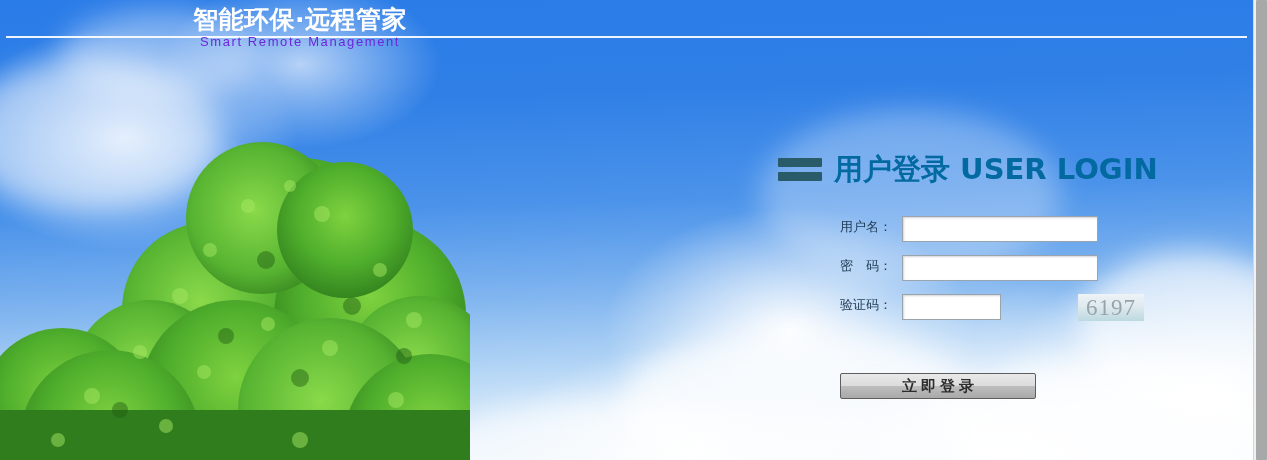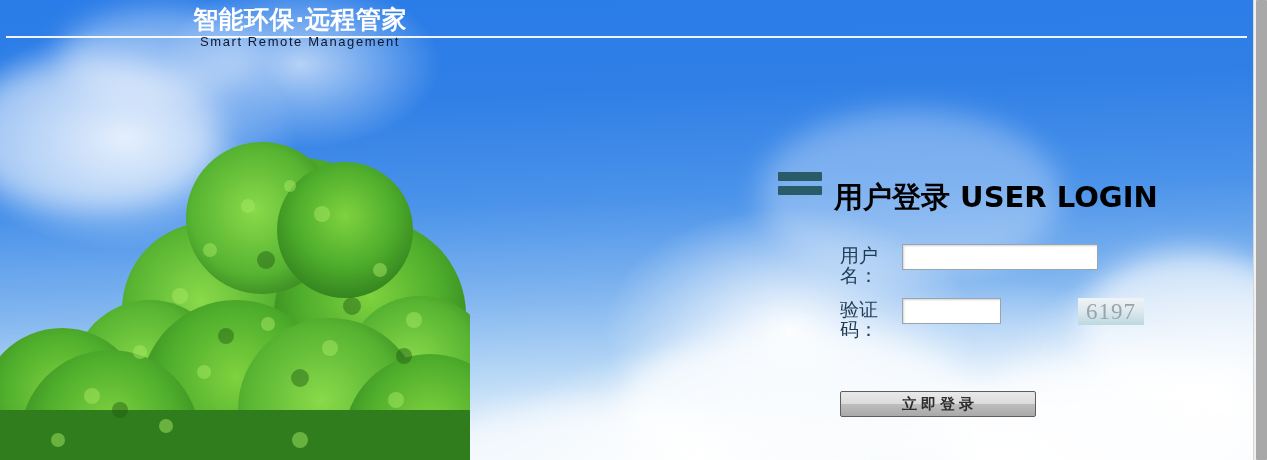--- a/index.html
+++ b/index.html
@@ -84,21 +84,21 @@
     color: #ffffff;
     line-height: 28px;
     letter-spacing: 0.5px;
     white-space: nowrap;
   }
   .brand-en {
     display: block;
     font-family: "Liberation Sans", sans-serif;
     font-size: 13px;
     font-weight: normal;
-    color: #0f172a;
+    color: #6d28d9;
     line-height: 16px;
     letter-spacing: 1.6px;
     white-space: nowrap;
   }
   .rule-gap {
     position: absolute;
     top: 34px;
     left: 180px;
     width: 240px;
     height: 6px;
@@ -129,39 +129,38 @@
   .title-bars span {
     display: block;
     height: 9px;
     background: #2a5b68;
     border-radius: 1px;
   }
   .login-title-text {
     font-family: "DejaVu Sans", "Liberation Sans", sans-serif;
     font-size: 29px;
     font-weight: bold;
-    color: #000000;
+    color: #0369a1;
     line-height: 34px;
     white-space: nowrap;
-    margin-top: 28px;
   }
 
   .form {
     padding-left: 62px;
   }
   .form-row {
     display: flex;
     align-items: flex-start;
     margin-bottom: 13px;
   }
   .form-label {
     width: 62px;
     flex: 0 0 62px;
     font-family: "DejaVu Sans", "Liberation Sans", sans-serif;
-    font-size: 19px;
+    font-size: 13px;
     color: #1d3b55;
     line-height: 20px;
     padding-top: 1px;
     word-break: break-all;
   }
 
   .input {
     height: 26px;
     background: #ffffff;
     border: 1px solid #9aa4ad;
@@ -322,20 +321,24 @@
       <span class="login-title-text">用户登录 USER LOGIN</span>
     </div>
 
     <div class="form">
 
       <div class="form-row">
         <label class="form-label">用户名：</label>
         <input class="input wide" type="text" value="" style="">
       </div>
 
+      <div class="form-row">
+        <label class="form-label">密　码：</label>
+        <input class="input wide" type="password" value="" style="">
+      </div>
 
       <div class="form-row">
         <label class="form-label">验证码：</label>
         <div class="captcha-row">
           <input class="input short" type="text" value="" style="">
           <div class="captcha-img">6197</div>
         </div>
       </div>
 
     </div>

